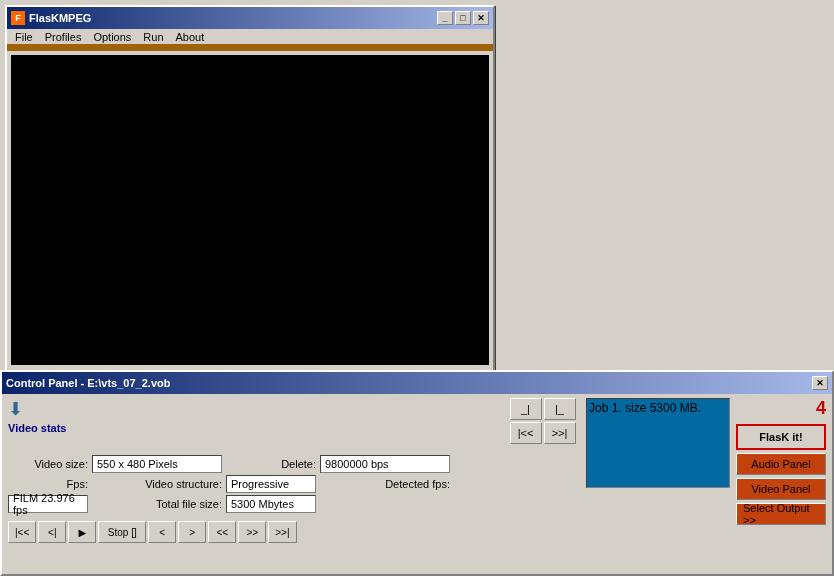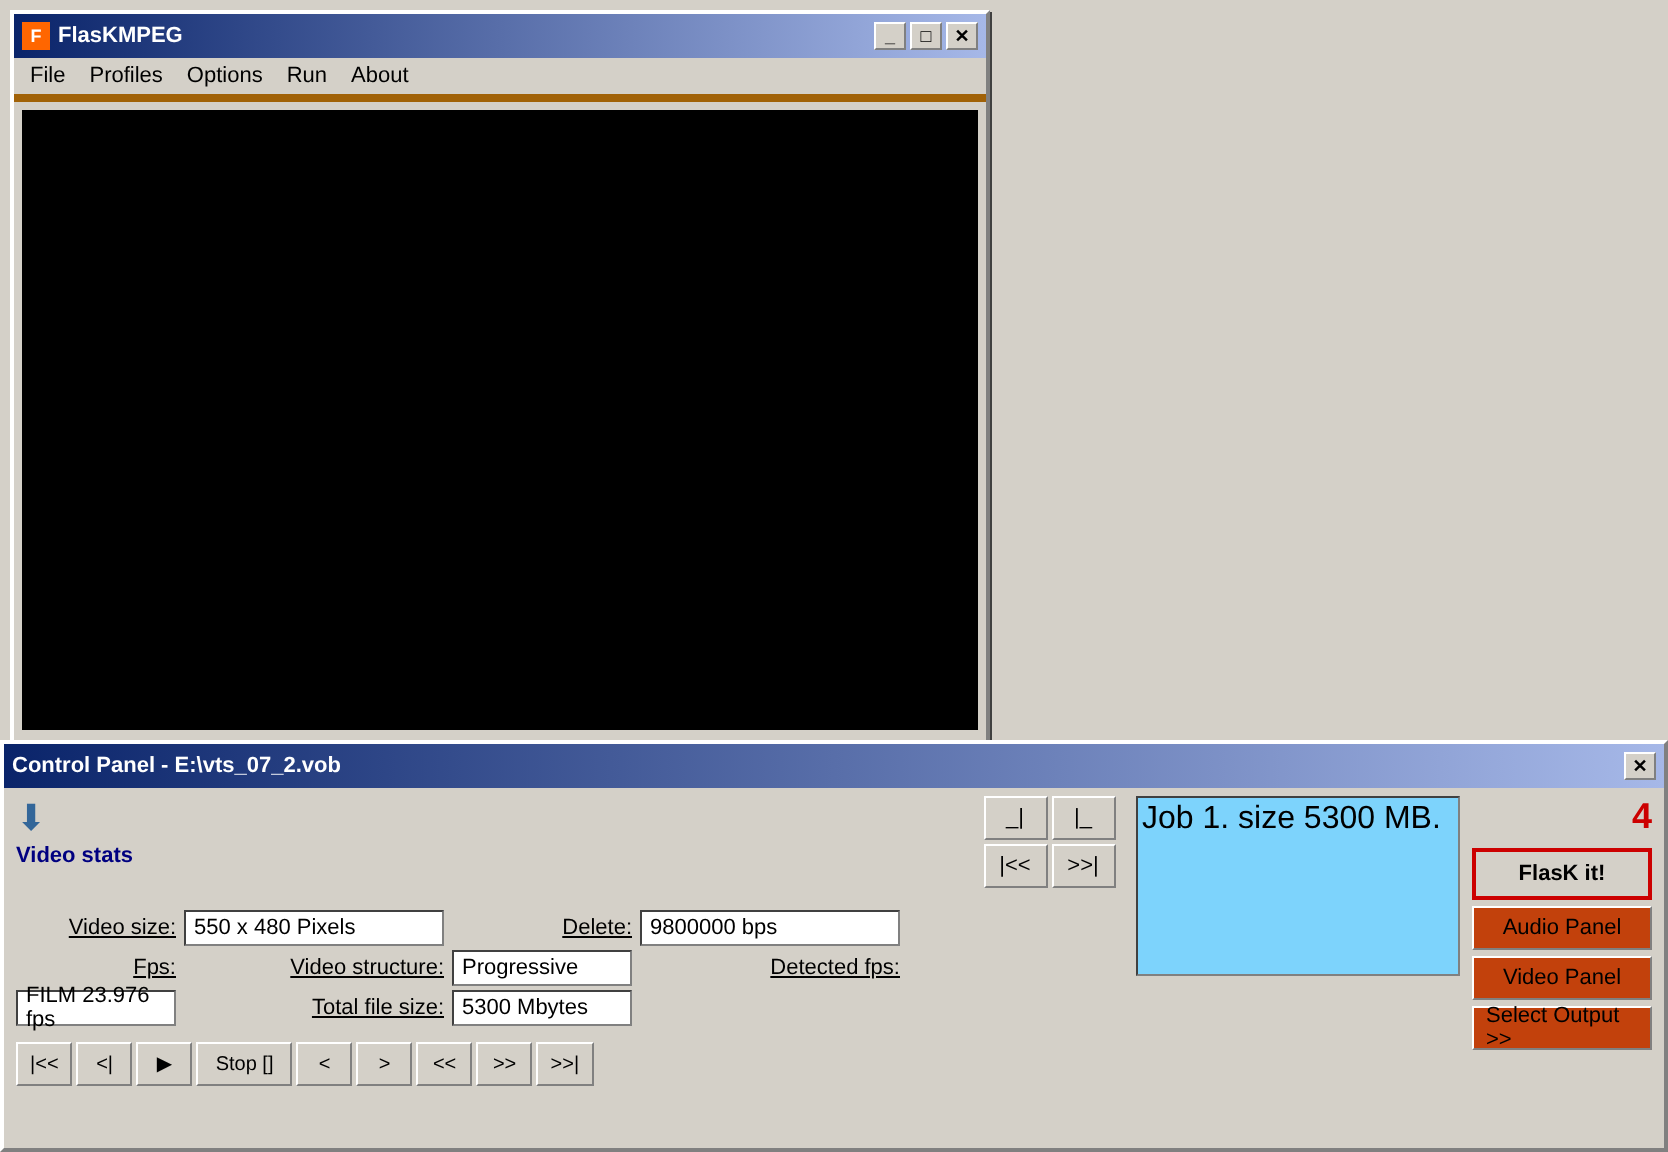--- a/index.html
+++ b/index.html
@@ -74,21 +74,21 @@
     .title-btn.close-btn {
       background: #d4d0c8;
     }
 
     .menu-bar {
       height: 22px;
       background: #d4d0c8;
       display: flex;
       align-items: center;
       padding: 0 2px;
-      border-bottom: 4px solid #a16207;
+      border-bottom: 7px solid #a16207;
     }
 
     .menu-item {
       padding: 2px 6px;
       cursor: pointer;
       color: #000;
     }
 
     .video-area {
       background: #000;
@@ -153,21 +153,20 @@
     .stats-grid {
       display: grid;
       grid-template-columns: 80px 130px 90px 130px;
       gap: 2px 4px;
       align-items: center;
     }
 
     .stats-label {
       color: #000;
       text-align: right;
-      text-decoration: underline;
     }
 
     .stats-value {
       background: #fff;
       border: 1px solid #808080;
       border-top-color: #404040;
       border-left-color: #404040;
       padding: 1px 4px;
       font-size: 11px;
       height: 18px;
@@ -198,28 +197,28 @@
       align-items: center;
       justify-content: center;
     }
 
     .stop-btn {
       min-width: 48px;
     }
 
     
     .job-list {
-      width: 162px;
-      background: #7dd3fc;
+      width: 144px;
+      background: #0369a1;
       border: 1px solid #808080;
       border-top-color: #404040;
       border-left-color: #404040;
       padding: 2px;
       height: 90px;
-      font-size: 16px;
+      font-size: 12px;
       overflow-y: auto;
     }
 
     
     .flask-it-btn {
       background: #d4d0c8;
       border: 2px solid #cc0000;
       padding: 3px 6px;
       cursor: pointer;
       font-size: 11px;

